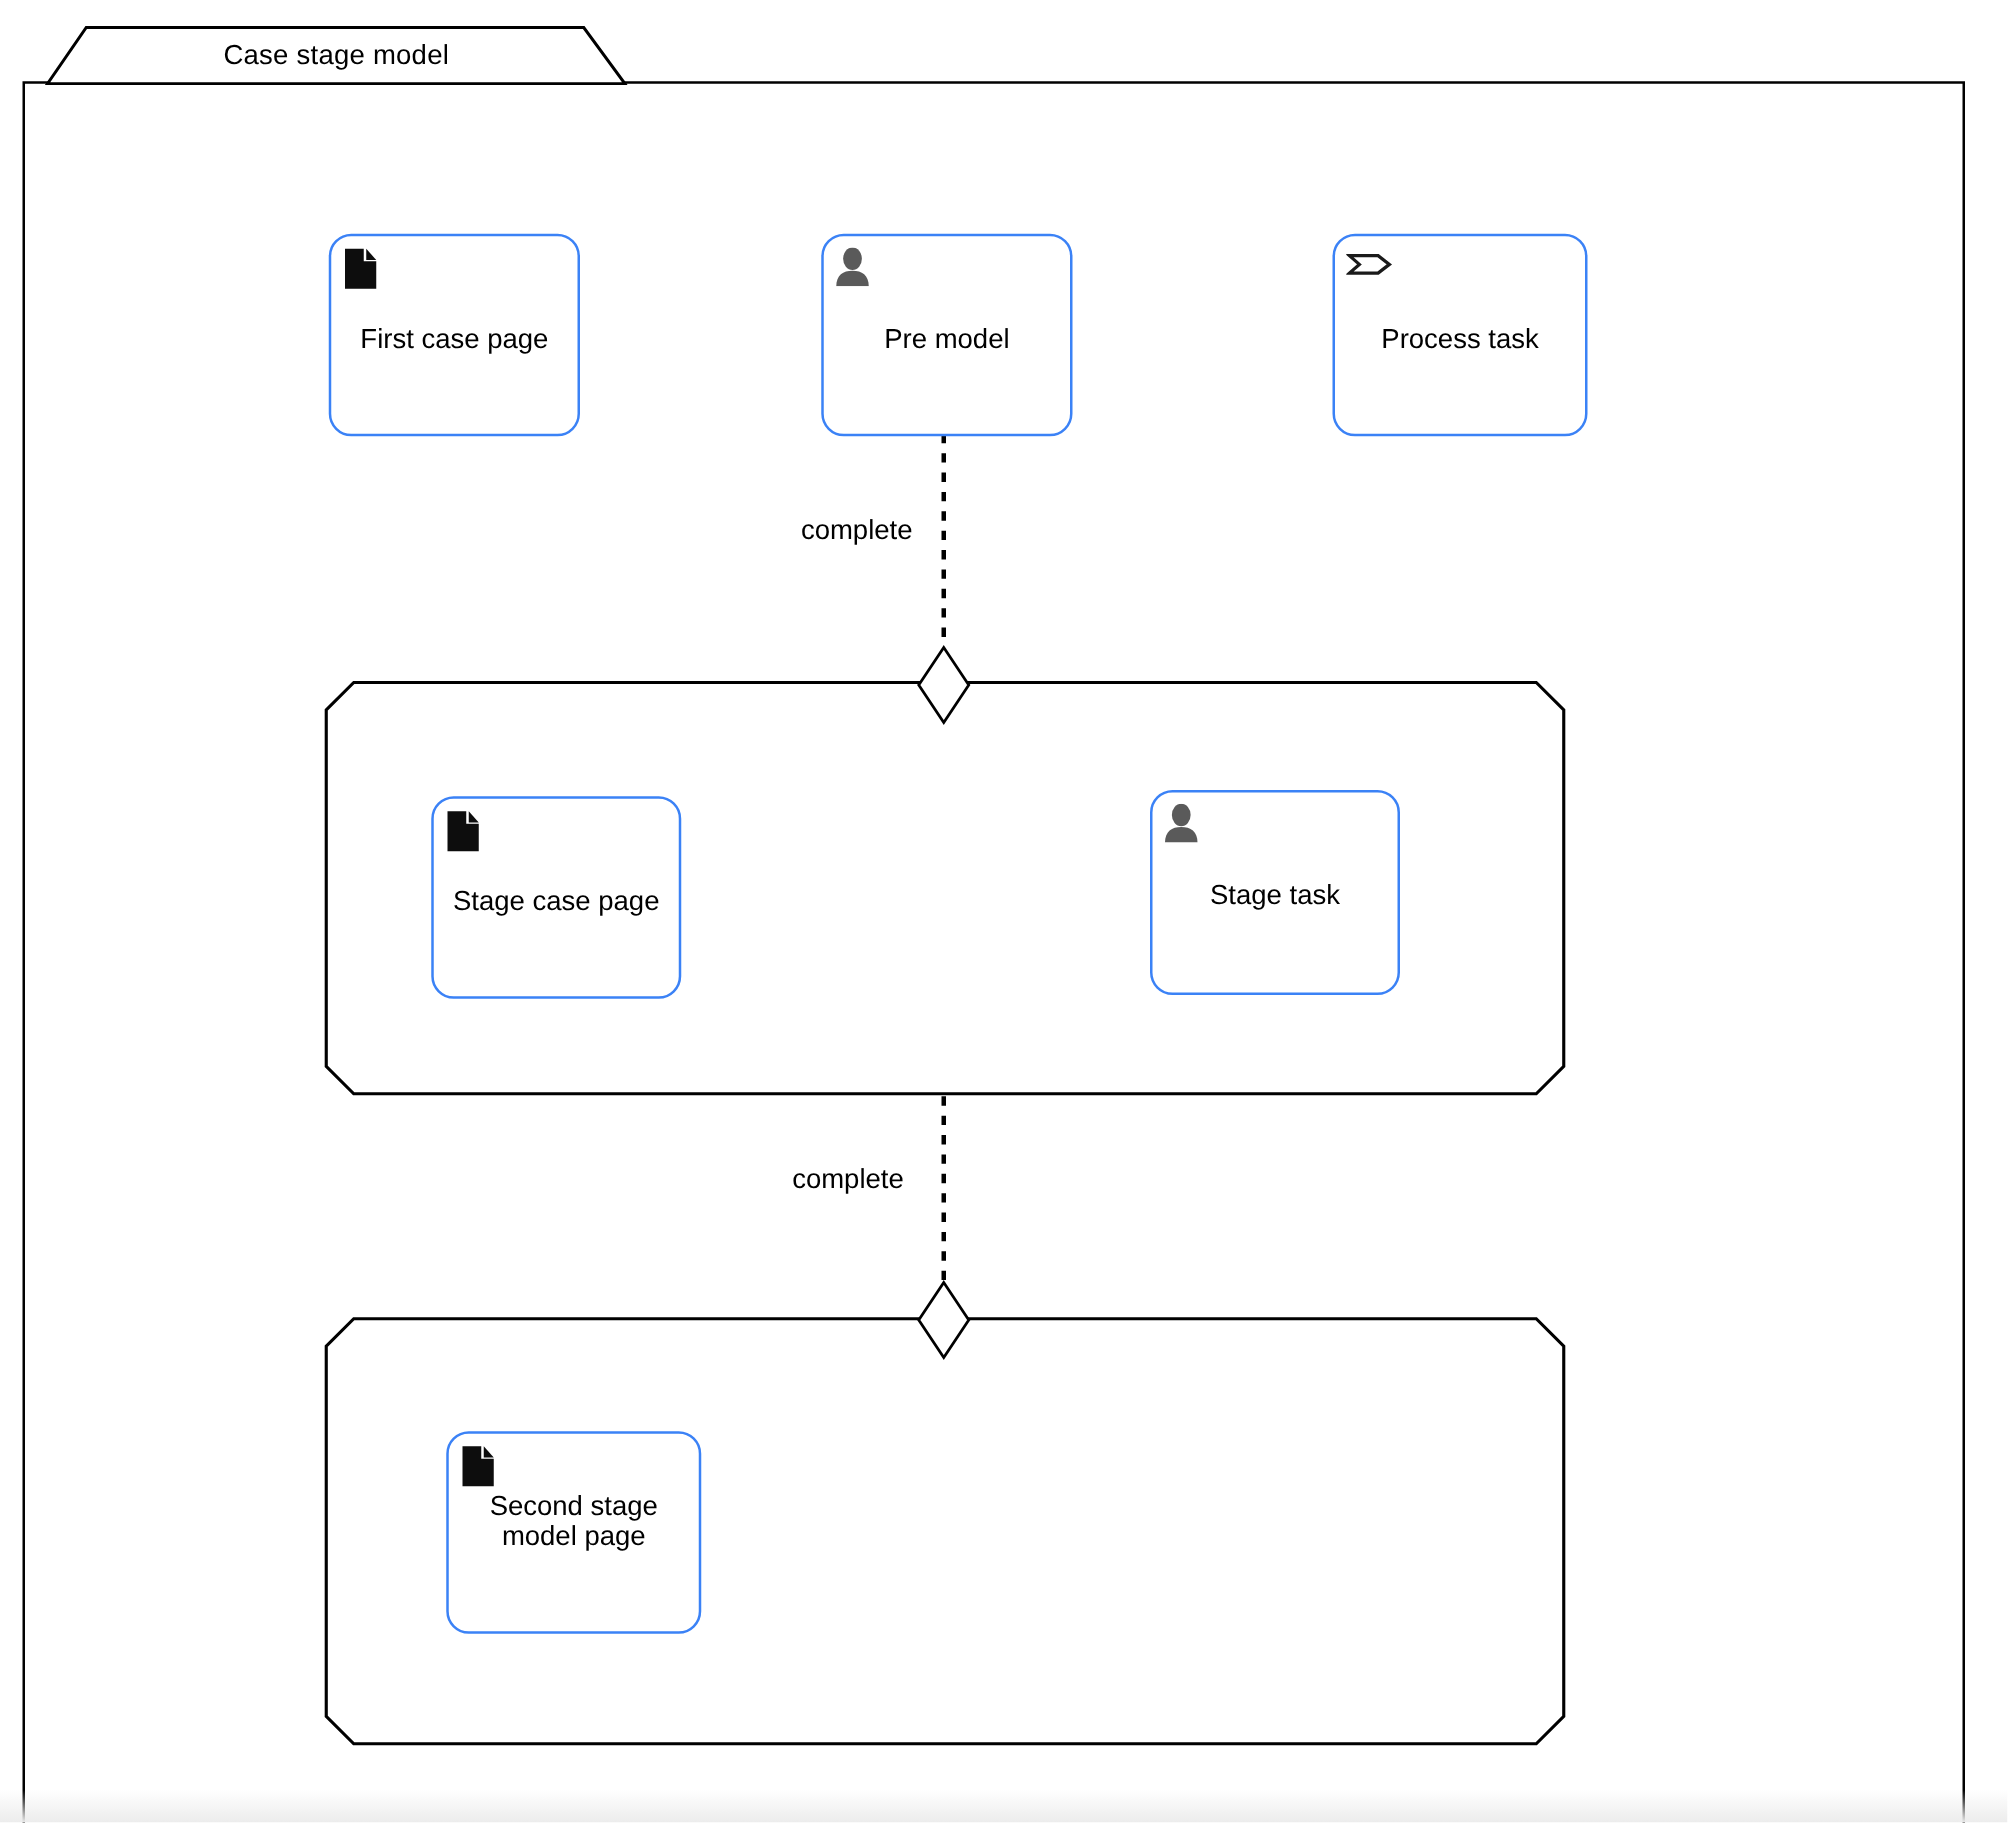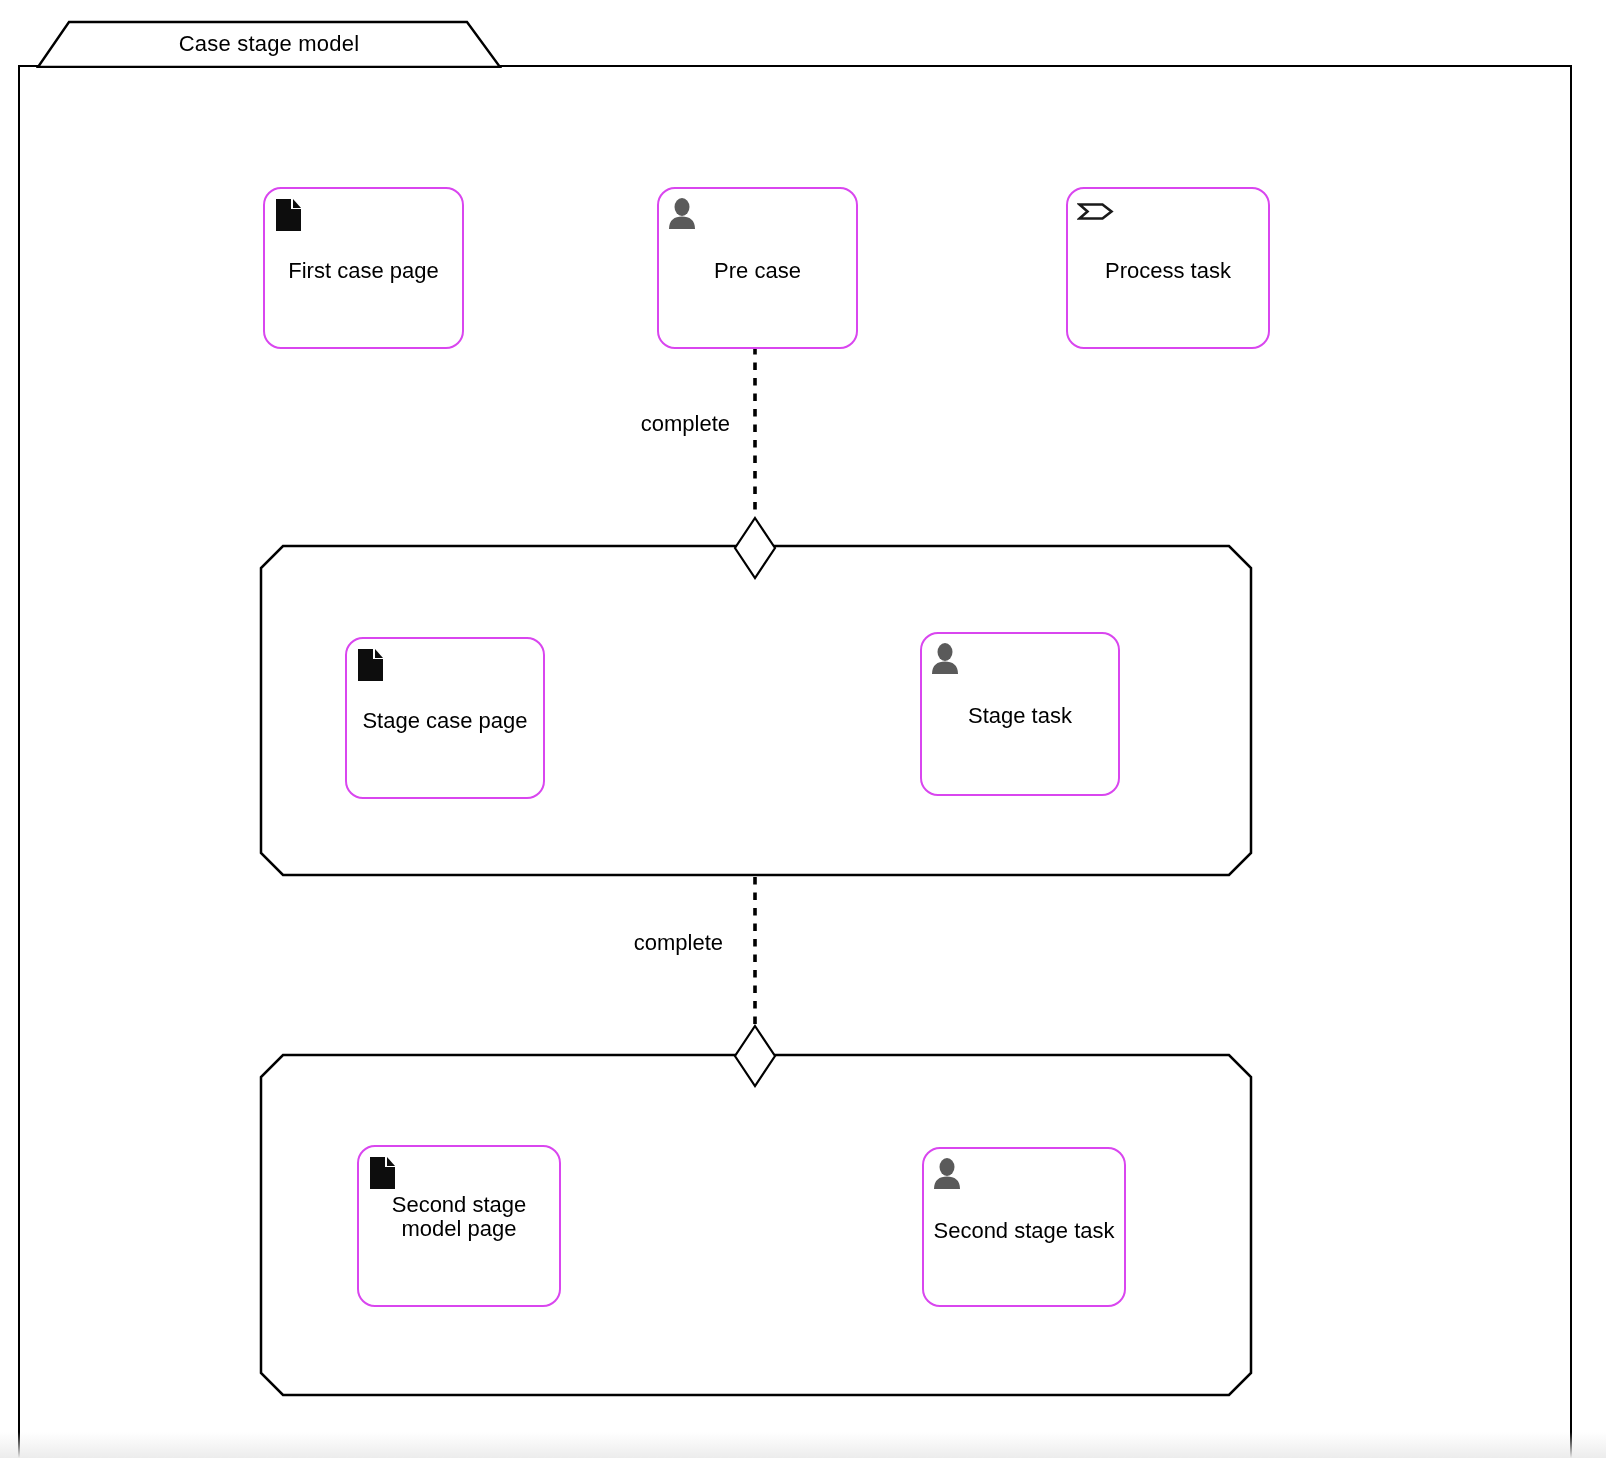--- a/index.html
+++ b/index.html
@@ -11,21 +11,21 @@
   .frame{position:absolute;left:18px;top:65px;width:1550px;height:1420px;
          border:2px solid #000;background:transparent;}
 
   
   .tab{position:absolute;left:36px;top:20px;width:466px;height:48px;
        display:flex;align-items:center;justify-content:center;}
   .tab svg{position:absolute;left:0;top:0;}
   .tab .tab-label{position:relative;font-size:22px;letter-spacing:0.2px;}
 
   
-  .task{position:absolute;background:#fff;border:2px solid #d946ef;border-radius:18px;}
+  .task{position:absolute;background:#fff;border:2px solid #3b82f6;border-radius:18px;}
   .task .t-icon{position:absolute;left:9px;top:9px;}
   .task .t-label{position:absolute;left:0;right:0;top:70px;text-align:center;
                  font-size:22px;line-height:24px;white-space:nowrap;}
   .task .t-label2{position:absolute;left:0;right:0;top:46px;text-align:center;
                   font-size:22px;line-height:24px;}
 
   
   .shapes{position:absolute;left:0;top:0;}
 
   
@@ -78,21 +78,21 @@
     <span class="t-label">First case page</span>
   </div>
 
   <div class="task" style="left:657px;top:187px;width:197px;height:158px;">
     <span class="t-icon">
       <svg width="34" height="31" viewBox="0 0 34 31">
         <ellipse cx="14" cy="9" rx="7.5" ry="9" fill="#5a5a5a"></ellipse>
         <path d="M1 31 c0 -9 5.5 -12.5 13 -12.5 s13 3.5 13 12.5 z" fill="#5a5a5a"></path>
       </svg>
     </span>
-    <span class="t-label">Pre case</span>
+    <span class="t-label">Pre model</span>
   </div>
 
   <div class="task" style="left:1042px;top:187px;width:200px;height:158px;margin-left:24px;">
     <span class="t-icon" style="top:13px;">
       <svg width="37" height="19" viewBox="0 0 37 19">
         <path d="M2.5 2.5 h23 l9 7 -9 7 h-23 l8 -7 z" fill="none" stroke="#1a1a1a" stroke-width="2.6" stroke-linejoin="miter"></path>
       </svg>
     </span>
     <span class="t-label">Process task</span>
   </div>
@@ -120,24 +120,15 @@
   <div class="task" style="left:357px;top:1145px;width:200px;height:158px;">
     <span class="t-icon">
       <svg width="29" height="34" viewBox="0 0 29 34">
         <path d="M2 1 h15 v10 h10 v22 h-25 z" fill="#0d0d0d"></path>
         <path d="M19 1 l8 9 h-8 z" fill="#0d0d0d"></path>
       </svg>
     </span>
     <span class="t-label2"><span>Second stage</span><br><span>model page</span></span>
   </div>
 
-  <div class="task" style="left:922px;top:1147px;width:200px;height:156px;">
-    <span class="t-icon">
-      <svg width="34" height="31" viewBox="0 0 34 31">
-        <ellipse cx="14" cy="9" rx="7.5" ry="9" fill="#5a5a5a"></ellipse>
-        <path d="M1 31 c0 -9 5.5 -12.5 13 -12.5 s13 3.5 13 12.5 z" fill="#5a5a5a"></path>
-      </svg>
-    </span>
-    <span class="t-label">Second stage task</span>
-  </div>
 
   <div class="bottom-fade"></div>
 </div>
 
 </body></html>

